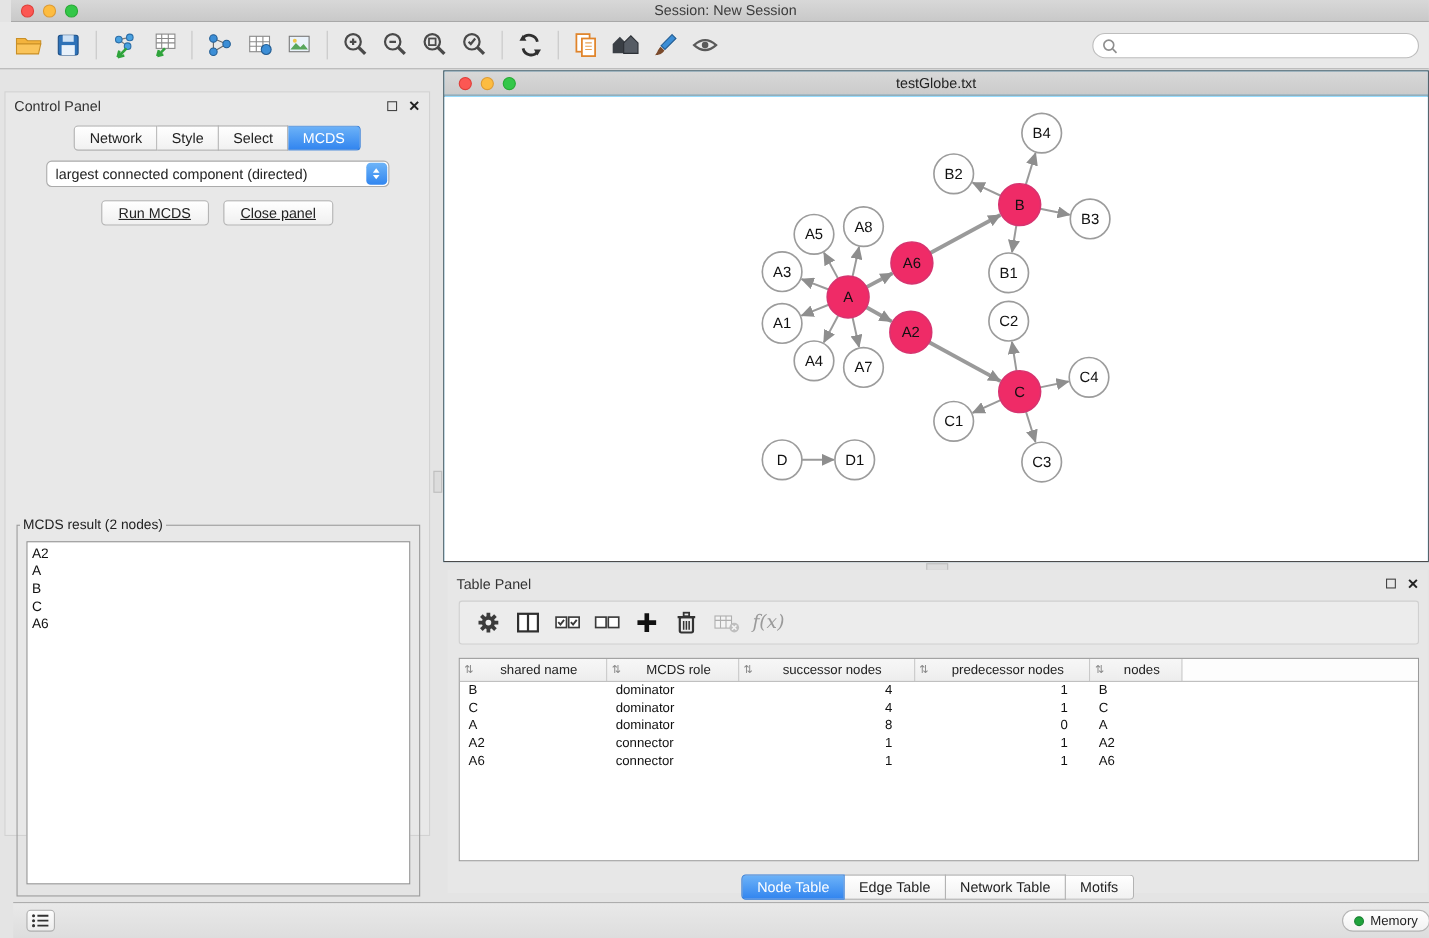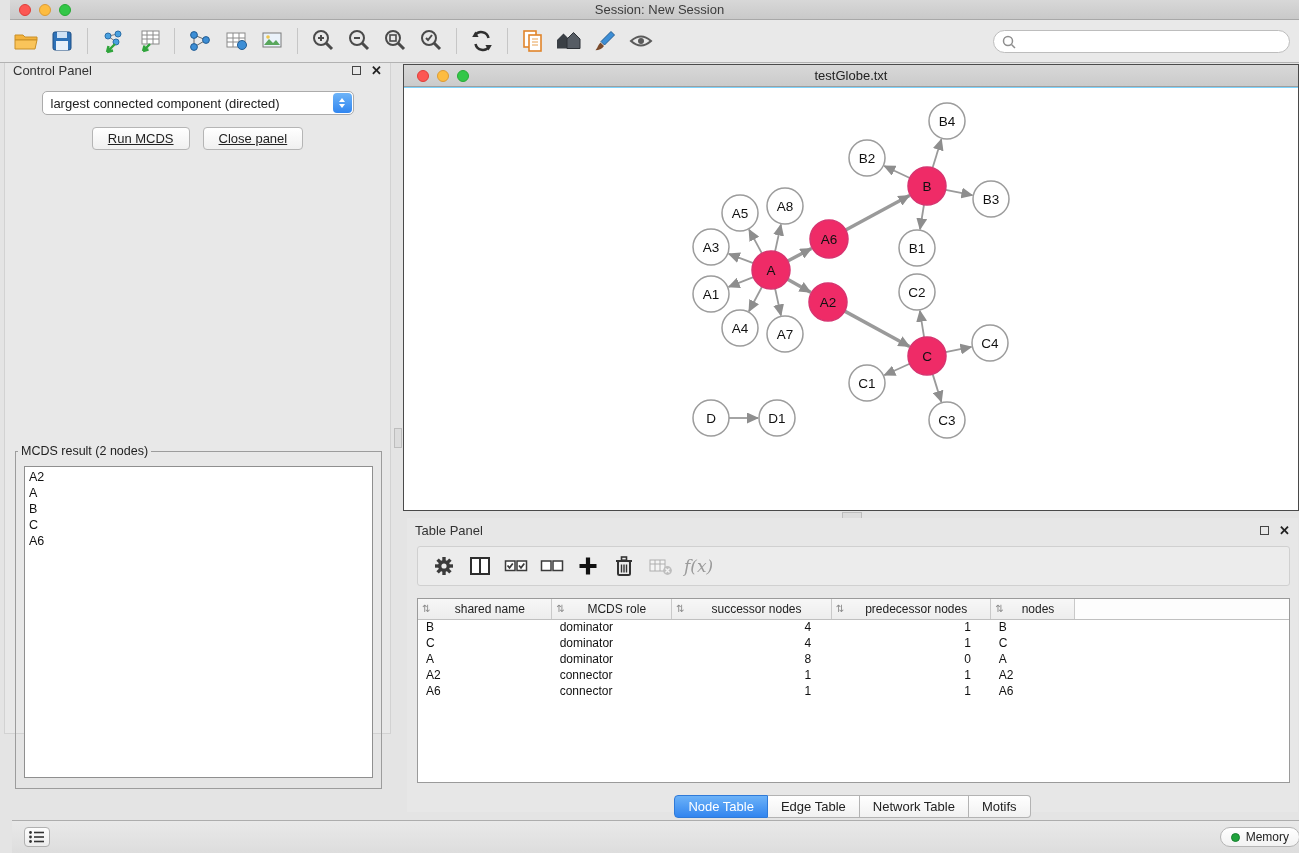--- a/index.html
+++ b/index.html
@@ -16,21 +16,21 @@
   .titlebar .wtitle { text-align:center; font-size:13px; line-height:19px; color:#3c3c3c; }
 
   
   .toolbar { position:absolute; top:20px; left:0; width:1299px; height:43px; background:#e9e9e9; border-bottom:1px solid #b2b2b2; display:flex; align-items:center; padding:0 8px; z-index:5; }
   .tb-icon { width:36px; height:34px; display:flex; align-items:center; justify-content:center; cursor:default; }
   .tb-sep { width:1px; height:26px; background:#c6c6c6; margin:0 7px; }
   .search-wrap { position:absolute; right:9px; top:10px; width:297px; height:23px; background:#fff; border:1px solid #bdbdbd; border-radius:12px; display:flex; align-items:center; padding:0 8px; }
   .search-wrap input { border:none; outline:none; flex:1; font-size:12px; margin-left:5px; background:transparent; font-family:"Liberation Sans",sans-serif; }
 
   
-  .control-panel { position:absolute; left:4px; top:57px; width:387px; height:677px; background:#e8e8e8; border:1px solid #d2d2d2; }
+  .control-panel { position:absolute; left:4px; top:83px; width:387px; height:677px; background:#e8e8e8; border:1px solid #d2d2d2; }
   .panel-header { height:24px; display:flex; align-items:center; padding:0 8px; }
   .panel-title { font-size:13px; color:#333; }
   .panel-header .spacer { flex:1; }
   .float-box { width:9px; height:9px; border:1.5px solid #444; margin-right:10px; display:inline-block; }
   .close-x { font-size:13px; font-weight:bold; color:#222; }
   .seg-tabs { display:flex; justify-content:center; margin-top:6px; }
   .seg-tab { border:1px solid #b3b3b3; border-left:none; background:linear-gradient(#ffffff,#f1f1f1); font-size:13px; padding:3px 13px; color:#222; cursor:default; }
   .seg-tab:first-child { border-left:1px solid #b3b3b3; border-radius:4px 0 0 4px; }
   .seg-tab:last-child { border-radius:0 4px 4px 0; }
   .seg-tab.active { background:linear-gradient(#6cb2f8,#3285ef); color:#fff; border-color:#2f7ad8; }
@@ -221,20 +221,26 @@
     <input type="text" value="" style="">
   </div>
 </div>
 
 <div class="control-panel">
   <div class="panel-header">
     <span class="panel-title">Control Panel</span>
     <span class="spacer"></span>
     <span class="float-box"></span>
     <span class="close-x">✕</span>
+  </div>
+  <div class="seg-tabs">
+    <div class="seg-tab">Network</div>
+    <div class="seg-tab">Style</div>
+    <div class="seg-tab">Select</div>
+    <div class="seg-tab active">MCDS</div>
   </div>
   <div class="dropdown">
     <span class="dd-value">largest connected component (directed)</span>
     <span class="dd-stepper">
         <span class="tri-up"></span>
         <span class="tri-down"></span>
       </span>
   </div>
   <div class="btn-row">
     <button class="mac-btn">Run MCDS</button>

